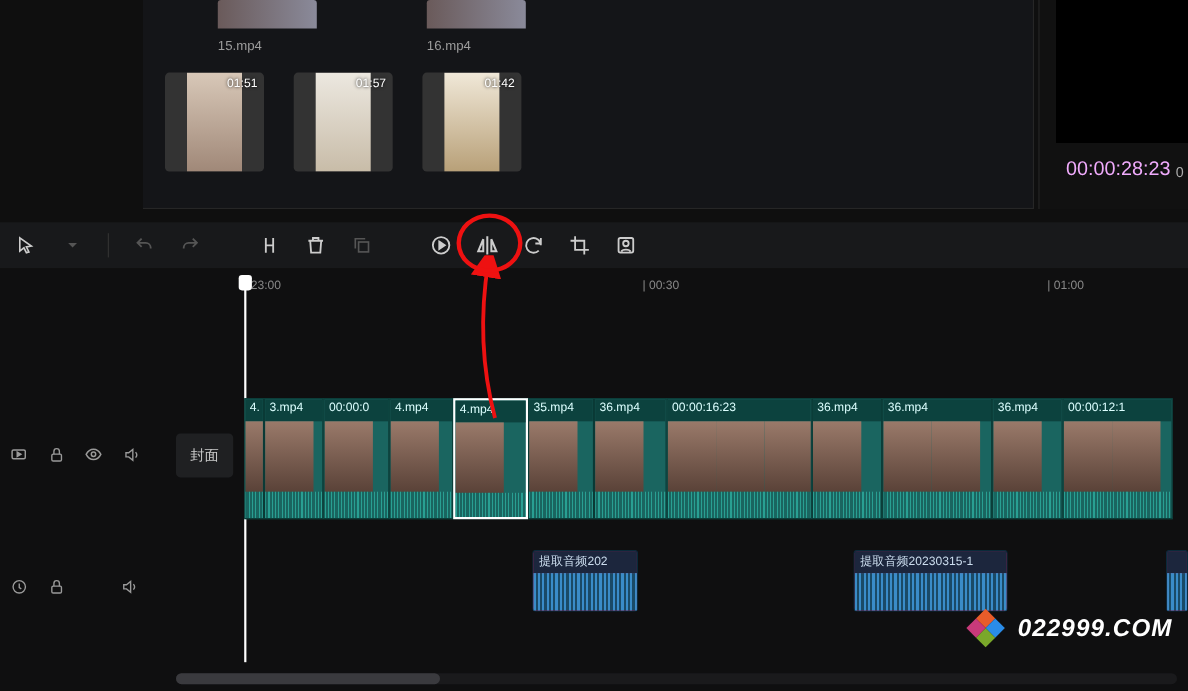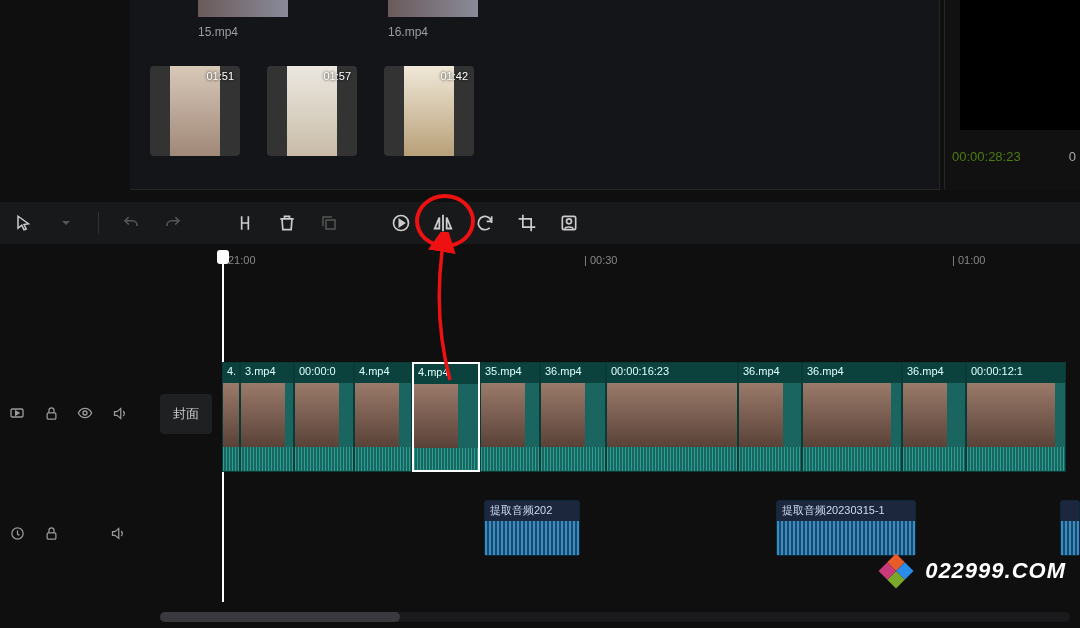--- a/index.html
+++ b/index.html
@@ -24,21 +24,21 @@
   border-left: none;
   border-top: none;
   padding-left: 20px;
 }
 .media-row {
   display: flex;
   gap: 100px;
 }
 .media-top-row {
   height: 30px;
-  align-items: center;
+  align-items: flex-start;
   padding-left: 48px;
 }
 .media-bottom-row {
   margin-top: 36px;
   gap: 27px;
 }
 .media-item { width: 90px; position: relative; }
 .thumb-top {
   width: 90px; height: 26px;
   background: linear-gradient(90deg,#6a5a5a,#8a8a9a);
@@ -75,23 +75,23 @@
   border-left: 1px solid #262626;
 }
 .preview-black {
   position: absolute;
   right: 0; top: 0;
   width: 120px; height: 130px;
   background: #000;
 }
 .timecode {
   position: absolute;
-  bottom: 26px; left: 7px;
-  color: #4d7c0f;
-  font-size: 13px;
+  bottom: 26px; left: 24px;
+  color: #f0abfc;
+  font-size: 18px;
 }
 .timecode-total {
   position: absolute;
   bottom: 26px; right: 4px;
   color: #aaa; font-size: 13px;
 }
 
 
 .toolbar {
   position: absolute;
@@ -403,21 +403,21 @@
       <marker id="ah" markerWidth="8" markerHeight="8" refX="4" refY="4" orient="auto">
         <path d="M0 0L8 4L0 8z" fill="#e11"></path>
       </marker>
     </defs>
   <path d="M28 148 Q 10 80 22 6" stroke="#e11" stroke-width="3.5" fill="none" marker-end="url(#ah)"></path>
 </svg>
 
 <div class="timeline">
 
   <div class="ruler">
-    <span style="left:6px">21:00</span>
+    <span style="left:6px">23:00</span>
     <span style="left:362px">| 00:30</span>
     <span style="left:730px">| 01:00</span>
   </div>
 
   <div class="playhead"></div>
 
   <div class="track-ctrl video">
     <span class="ctrl-icon">
         <svg width="16" height="16" viewBox="0 0 24 24" fill="none" stroke="currentColor" stroke-width="2">
           <rect x="3" y="6" width="18" height="12" rx="2"></rect>

